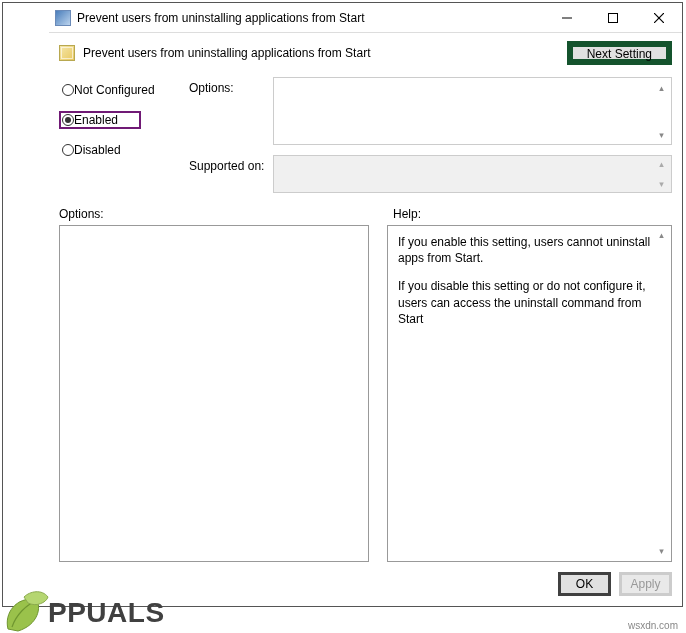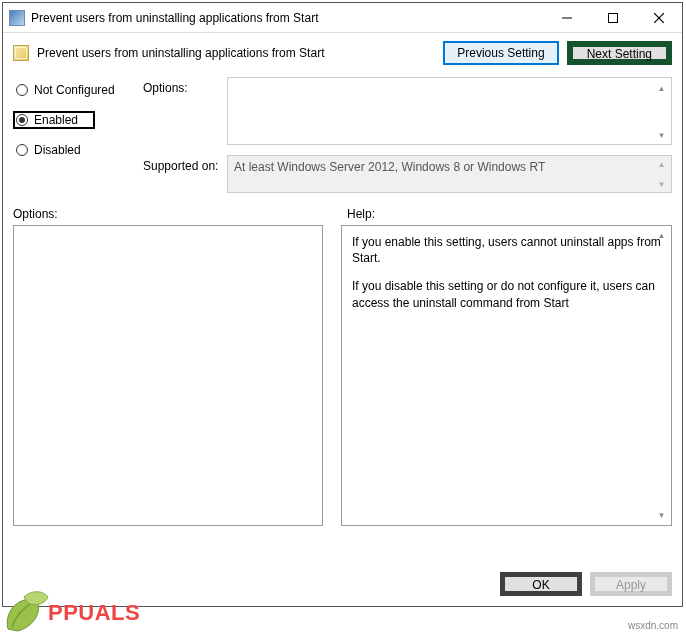--- a/index.html
+++ b/index.html
@@ -1,35 +1,35 @@
 <!DOCTYPE html>
 <html><head>
 <meta charset="utf-8">
 <style>
   * { box-sizing: border-box; font-family: "Segoe UI", Tahoma, sans-serif; font-size: 12px; }
   body { margin: 0; background: #fff; width: 686px; height: 633px; position: relative; }
-  .window { position: absolute; top: 2px; left: 2px; width: 681px; height: 605px; border: 1px solid #555; background: #fff; display: flex; flex-direction: column; }
+  .window { position: absolute; top: 2px; left: 2px; width: 681px; height: 605px; border: 1px solid #555; background: #fff; display: flex; flex-direction: column; padding-left: 46px; }
   .titlebar { height: 30px; display: flex; align-items: center; border-bottom: 1px solid #ddd; }
   .titlebar-icon { width: 16px; height: 16px; margin: 0 6px; background: linear-gradient(135deg,#4a7ebb,#bcd4ee); border: 1px solid #6a8ab8; }
   .title-text { flex: 1; color: #000; }
   .win-controls { display: flex; height: 100%; }
   .win-btn { width: 46px; height: 100%; display: flex; align-items: center; justify-content: center; background: #fff; }
   .win-btn svg { display: block; }
   .content { flex: 1; padding: 8px 10px 10px 10px; display: flex; flex-direction: column; }
   .header-row { display: flex; align-items: center; gap: 8px; margin-bottom: 12px; }
   .header-icon { width: 16px; height: 16px; background: linear-gradient(135deg,#f5e6a8,#e8c860); border: 1px solid #b8a850; position: relative; }
   .header-icon::after { content:""; position:absolute; top:1px; left:1px; right:1px; bottom:1px; border:1px solid rgba(255,255,255,.6);}
   .header-text { flex: 1; }
   .nav-btns { display: flex; gap: 8px; margin-left: auto; }
   button.nav { height: 24px; padding: 0 14px; background: #e1e1e1; border: 6px solid #14532d; cursor: default; }
   button.nav.prev { border: 2px solid #0078d7; background: #e5f1fb; padding: 0 12px; }
   .mid-grid { display: grid; grid-template-columns: 126px 80px 1fr; grid-template-rows: auto auto; column-gap: 4px; row-gap: 10px; align-items: start; }
   .radio-col { display: flex; flex-direction: column; gap: 12px; padding-top: 4px; grid-row: 1 / span 2; }
-  .radio-item { display: flex; align-items: center; gap: 6px; padding: 2px 3px; }
-  .radio-item.highlight { border: 2px solid #000000; padding: 0 1px; width: 82px; }
+  .radio-item { display: flex; align-items: center; padding: 2px 3px; }
+  .radio-item.highlight { border: 2px solid #701a75; padding: 0 1px; width: 82px; }
   .radio-outer { width: 12px; height: 12px; border: 1px solid #333; border-radius: 50%; display:flex; align-items:center; justify-content:center; flex-shrink:0; }
   .radio-dot { width: 6px; height: 6px; background: #333; border-radius: 50%; }
   .lbl-col-a { padding-top: 4px; }
   .lbl-col-b { padding-top: 4px; }
   .comment-box { height: 68px; border: 1px solid #ccc; background: #fff; position: relative; }
   .comment-box .scroll-up, .comment-box .scroll-down { position: absolute; right: 2px; width: 15px; height: 15px; display:flex; align-items:center; justify-content:center; color:#888; font-size:9px;}
   .comment-box .scroll-up { top: 2px; }
   .comment-box .scroll-down { bottom: 2px; }
   .supported-box { height: 38px; border: 1px solid #ccc; background: #f0f0f0; padding: 4px 6px; color: #555; position: relative; }
   .supported-box .scroll-up2, .supported-box .scroll-down2 { position: absolute; right: 2px; width: 15px; height: 12px; display:flex; align-items:center; justify-content:center; color:#aaa; font-size:9px;}
@@ -38,26 +38,26 @@
   .opts-row { display: flex; gap: 24px; margin-top: 14px; }
   .opts-label { width: 310px; }
   .lower-row { display: flex; gap: 18px; margin-top: 4px; flex: 1; min-height: 0; }
   .options-box { width: 310px; border: 1px solid #999; background: #fff; }
   .help-box { flex: 1; border: 1px solid #999; background: #fff; padding: 8px 10px; position: relative; line-height: 1.35; }
   .help-box p { margin: 0 0 12px 0; }
   .help-box .scroll-up3, .help-box .scroll-down3 { position: absolute; right: 2px; width: 15px; height: 15px; display:flex; align-items:center; justify-content:center; color:#888; font-size:9px;}
   .help-box .scroll-up3 { top: 2px; }
   .help-box .scroll-down3 { bottom: 2px; }
   .footer { display: flex; justify-content: flex-end; gap: 8px; padding-top: 10px; }
-  button.action { width: 82px; height: 24px; background: #e1e1e1; border: 5px solid #404040; margin-top: 36px; }
+  button.action { width: 53px; height: 24px; background: #e1e1e1; border: 3px solid #404040; }
   button.action.disabled { color: #999; background:#e9e9e9; border-color:#ccc; }
   .watermark { position: absolute; right: 8px; bottom: 2px; font-size: 10px; color: #888; }
   .brand { position: absolute; left: 2px; bottom: -2px; display:flex; align-items:center; }
   .brand svg { display:block; }
-  .brand-text { font-weight: 600; font-size: 22px; letter-spacing: 0.5px; color: #ef4444; margin-left: -2px;}
+  .brand-text { font-weight: 600; font-size: 28px; letter-spacing: 0.5px; color: #404040; margin-left: -2px;}
 </style>
 </head>
 <body>
 
 <div class="window">
   <div class="titlebar">
     <div class="titlebar-icon"></div>
     <div class="title-text">Prevent users from uninstalling applications from Start</div>
     <div class="win-controls">
       <div class="win-btn">
@@ -77,21 +77,20 @@
           </svg>
       </div>
     </div>
   </div>
 
   <div class="content">
     <div class="header-row">
       <div class="header-icon"></div>
       <div class="header-text">Prevent users from uninstalling applications from Start</div>
       <div class="nav-btns">
-        <button class="nav prev">Previous Setting</button>
         <button class="nav">Next Setting</button>
       </div>
     </div>
 
     <div class="mid-grid">
       <div class="radio-col">
         <label class="radio-item">
           <span class="radio-outer"></span>
           <span>Not Configured</span>
         </label>
@@ -108,21 +107,20 @@
       </div>
 
       <div class="lbl-col-a">Options:</div>
       <div class="comment-box">
         <div class="scroll-up">▴</div>
         <div class="scroll-down">▾</div>
       </div>
 
       <div class="lbl-col-b">Supported on:</div>
       <div class="supported-box">
-        <span>At least Windows Server 2012, Windows 8 or Windows RT</span>
         <div class="scroll-up2">▴</div>
         <div class="scroll-down2">▾</div>
       </div>
     </div>
 
     <div class="opts-row">
       <div class="opts-label">Options:</div>
       <div>Help:</div>
     </div>
 

